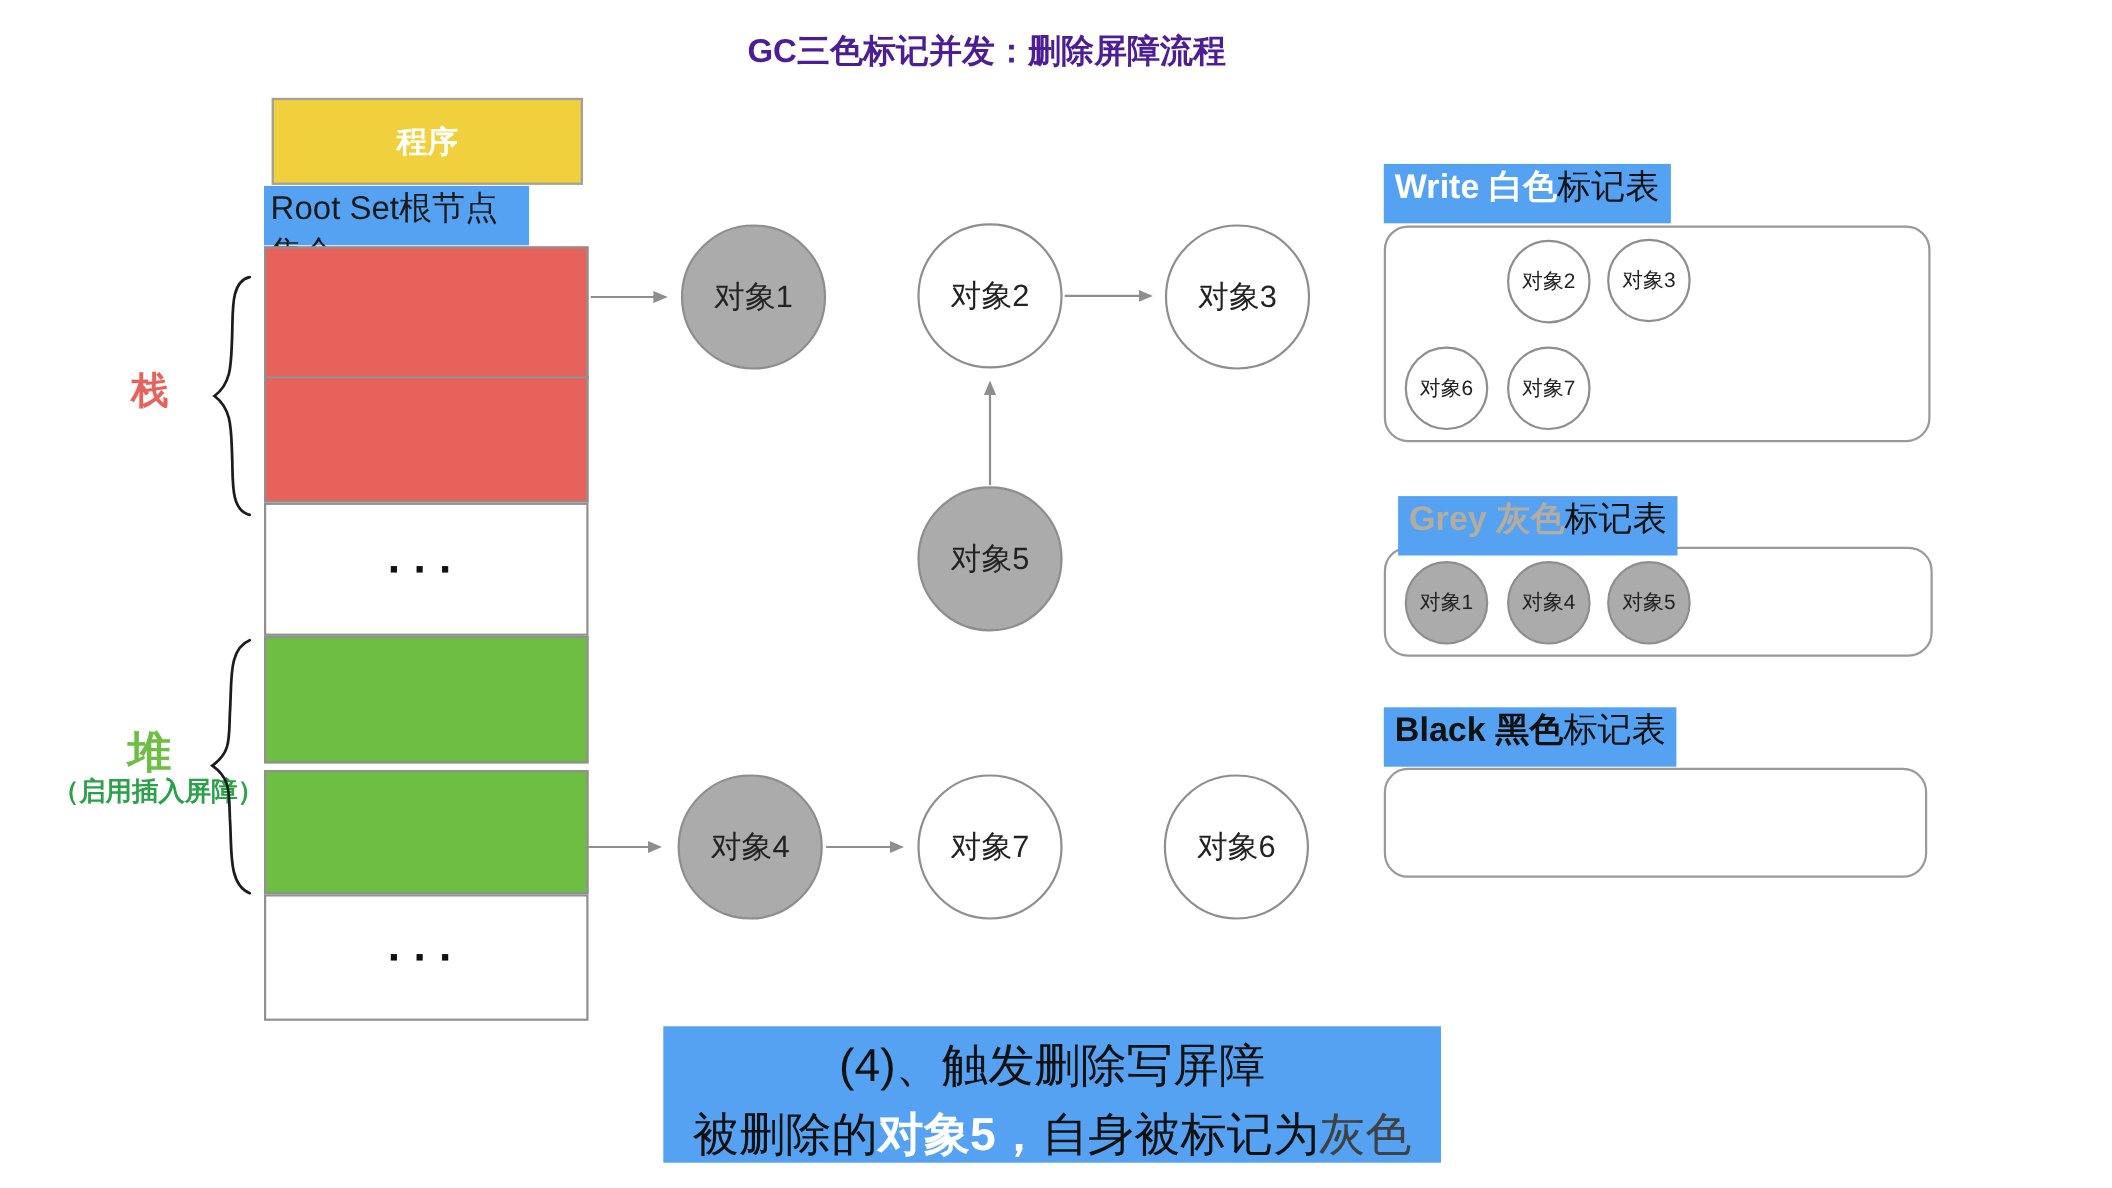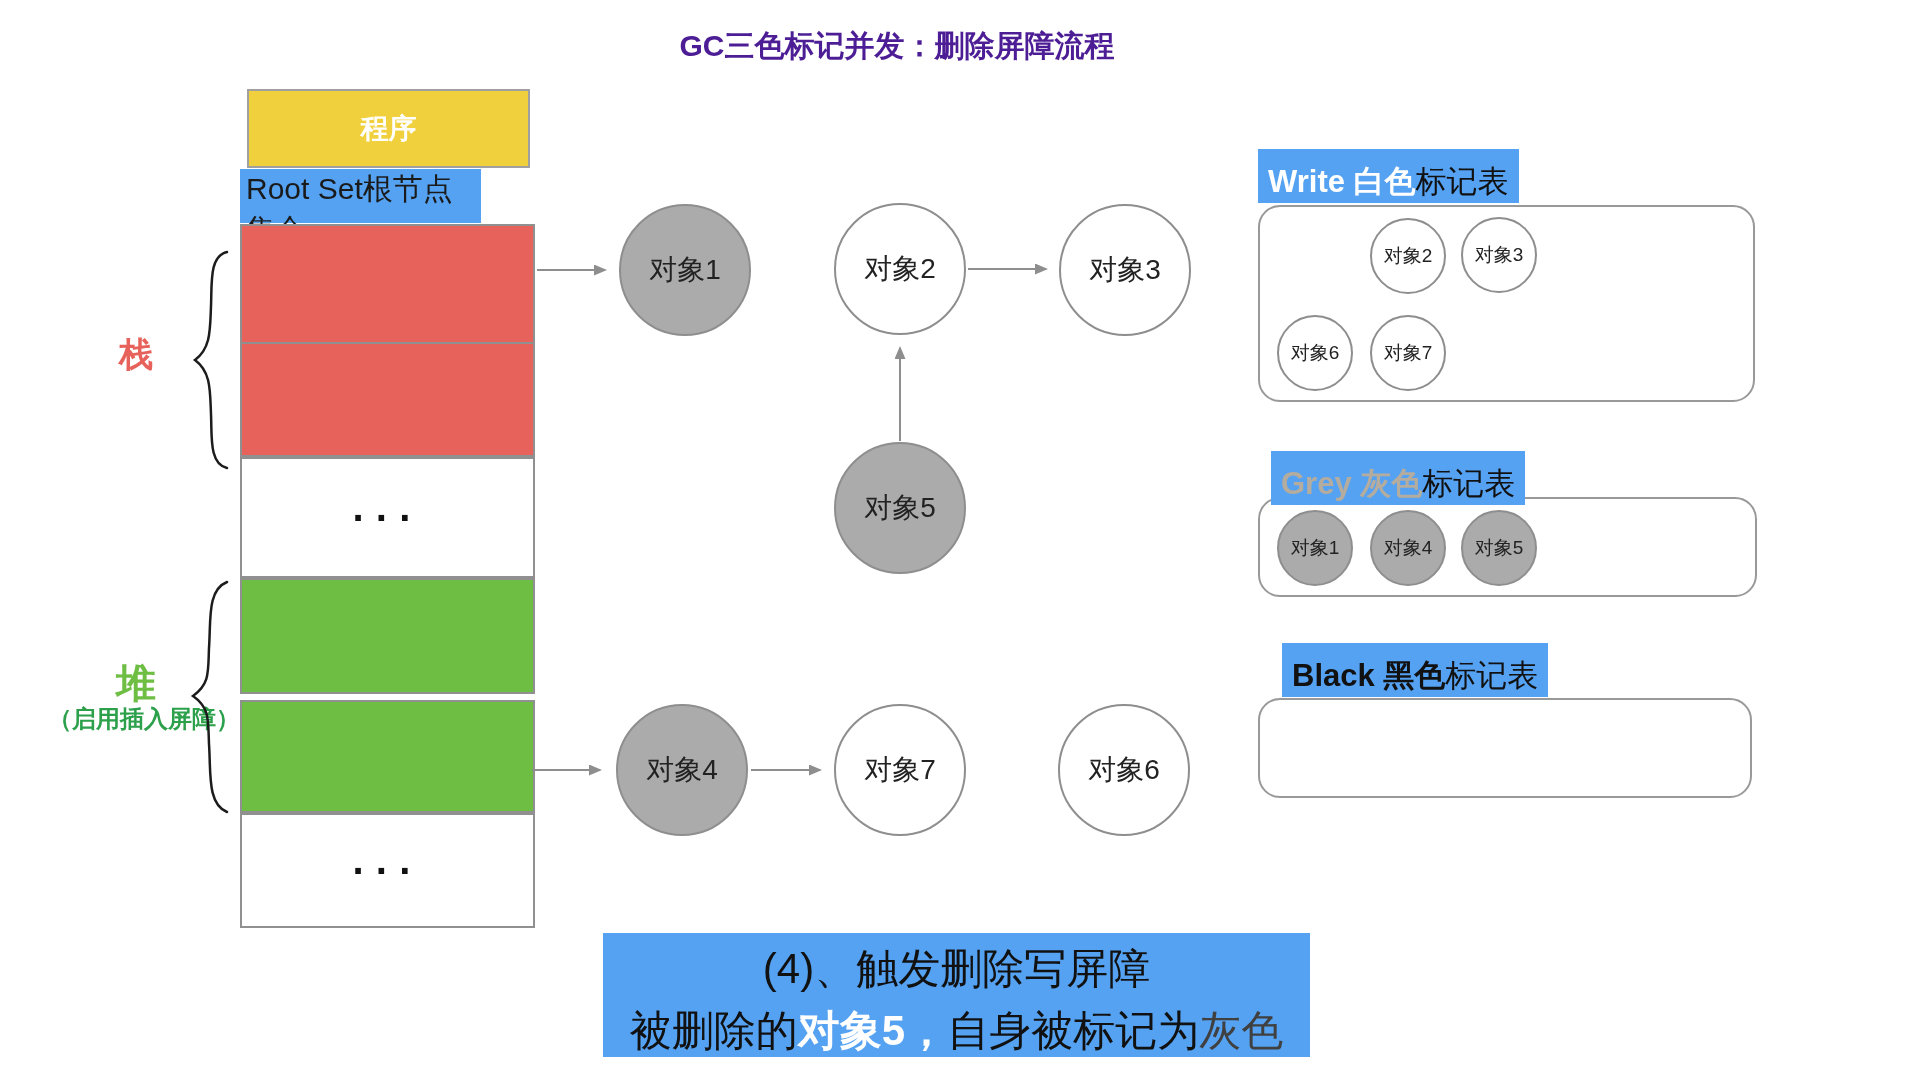--- a/index.html
+++ b/index.html
@@ -24,21 +24,21 @@
   .stack-label{left:100px;top:332px;width:72px;text-align:center;font-size:34px;font-weight:bold;color:#e8625c;}
   .heap-label{left:98px;top:656px;width:76px;text-align:center;font-size:40px;font-weight:bold;color:#6fbe44;}
   .heap-sublabel{left:30px;top:703px;width:210px;text-align:right;font-size:24px;font-weight:bold;color:#2ca04a;}
   
   .obj{border-radius:50%;display:flex;align-items:center;justify-content:center;box-sizing:border-box;}
   .obj.big{width:132px;height:132px;border:2px solid #8e8e8e;font-size:28px;color:#222;}
   .obj.small{width:76px;height:76px;border:2px solid #8e8e8e;font-size:19px;color:#222;}
   .obj.greyfill{background:#ababab;}
   .obj.whitefill{background:#ffffff;}
   
-  .tbl-header{height:54px;background:#55a2f2;display:inline-flex;align-items:flex-end;white-space:nowrap;
+  .tbl-header{height:54px;background:#55a2f2;display:inline-flex;align-items:flex-start;white-space:nowrap;
     padding:0 10px;font-size:31px;z-index:4;}
   .tbl-header .bold{font-weight:bold;}
   .tbl-header .white-txt{color:#ffffff;}
   .tbl-header .grey-txt{color:#b3ac9f;}
   .tbl-header .black-txt{color:#111;}
   .tbl-header .rest{color:#111;font-weight:normal;}
   .tbl-box{box-sizing:border-box;border:2px solid #999;border-radius:22px;background:#fff;}
   
   .caption{left:603px;top:933px;width:707px;height:124px;background:#55a2f2;text-align:center;
     font-size:42px;color:#111;line-height:62px;padding-top:5px;box-sizing:border-box;}
@@ -140,21 +140,21 @@
   <div class="abs obj small greyfill" style="left:1277px;top:510px;">
       <span>对象1</span>
     </div>
   <div class="abs obj small greyfill" style="left:1370px;top:510px;">
       <span>对象4</span>
     </div>
   <div class="abs obj small greyfill" style="left:1461px;top:510px;">
       <span>对象5</span>
     </div>
 
-  <div class="abs tbl-header" style="left:1258px;top:643px;margin-left:24px;">
+  <div class="abs tbl-header" style="left:1258px;top:643px;">
     <span class="bold black-txt">Black 黑色</span>
       <span class="rest">标记表</span>
   </div>
   <div class="abs tbl-box" style="left:1258px;top:698px;width:494px;height:100px;"></div>
 
   <div class="abs caption">
     <div>(4)、触发删除写屏障</div>
     <div><span>被删除的</span><span class="cap-obj">对象5，</span><span>自身被标记为</span><span class="cap-grey">灰色</span></div>
   </div>
 

